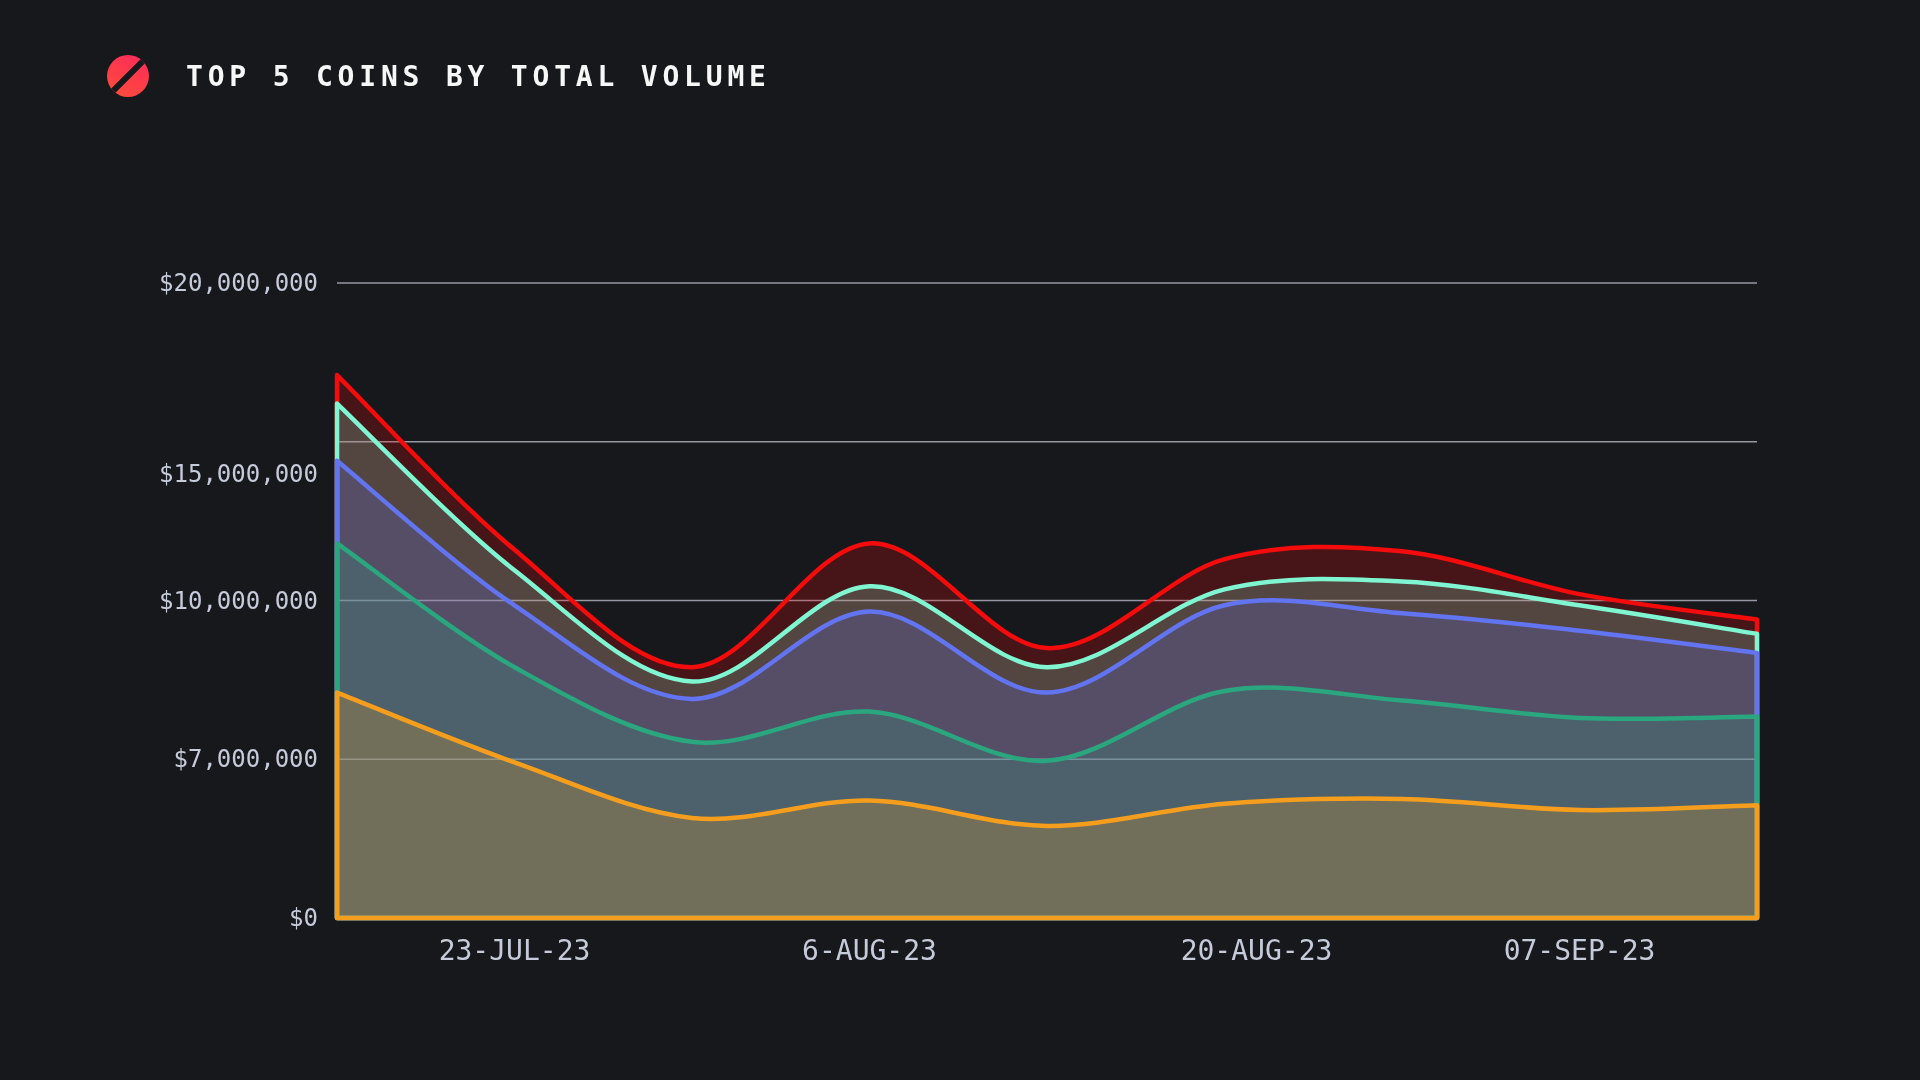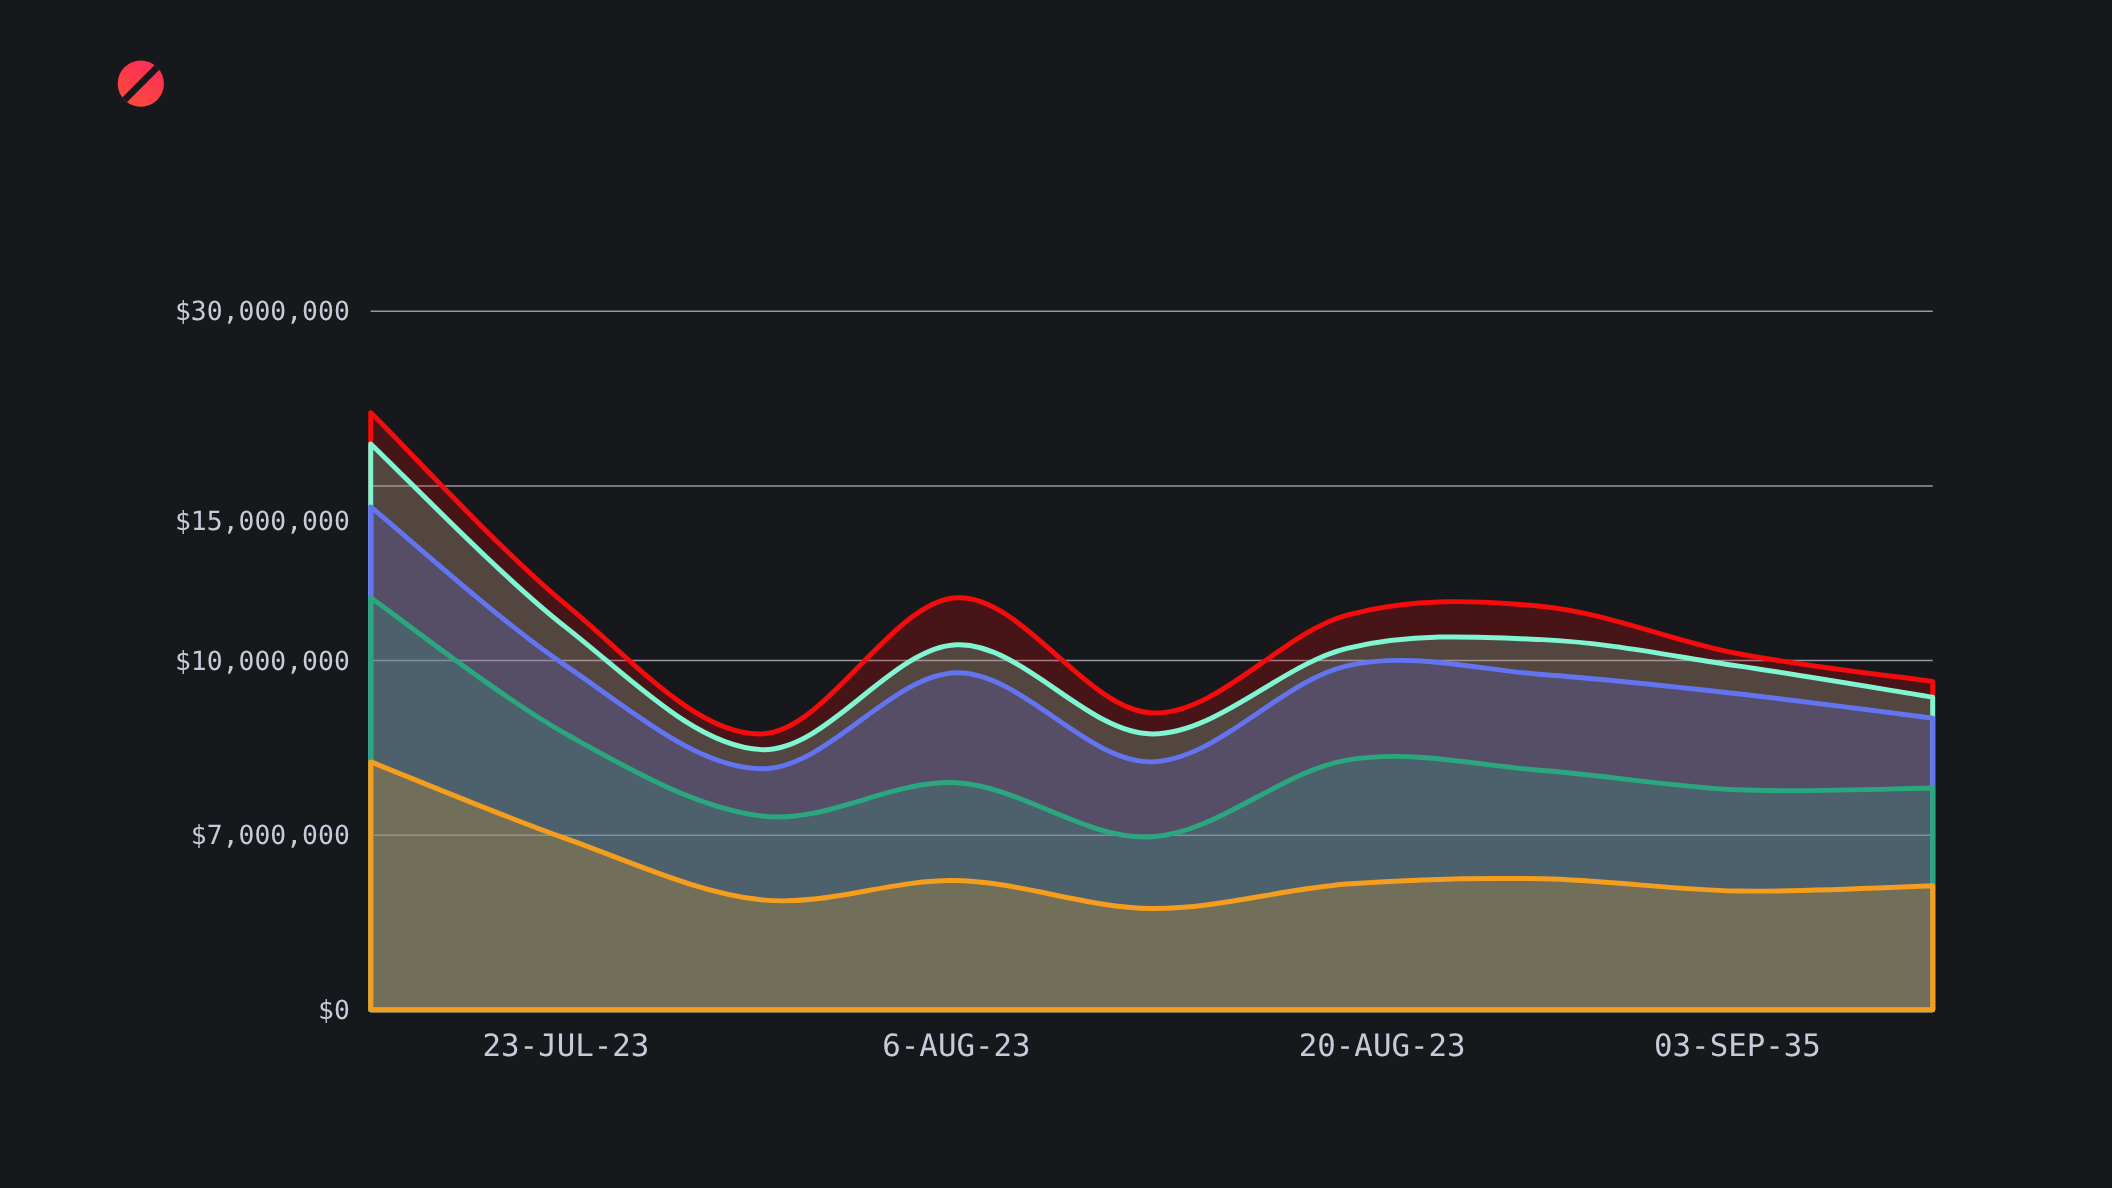--- a/index.html
+++ b/index.html
@@ -53,40 +53,41 @@
 </style>
 </head>
 <body>
 
 <div class="stage">
 
   <div class="logo">
     <div class="slash"></div>
   </div>
 
+  <div class="title">TOP 5 COINS BY TOTAL VOLUME</div>
 
 
   <svg class="chart" id="chart-svg" width="1920" height="1080" viewBox="0 0 1920 1080">
       <line x1="337" x2="1757" y1="918" y2="918" class="gridline"></line>
       <line x1="337" x2="1757" y1="759.25" y2="759.25" class="gridline"></line>
       <line x1="337" x2="1757" y1="600.5" y2="600.5" class="gridline"></line>
       <line x1="337" x2="1757" y1="441.75" y2="441.75" class="gridline"></line>
       <line x1="337" x2="1757" y1="283" y2="283" class="gridline"></line>
       <path d="M 337.0 375.1 C 366.6 404.2, 455.3 501.0, 514.5 549.7 C 573.7 598.4, 632.8 668.2, 692.0 667.2 C 751.2 666.1, 810.3 546.5, 869.5 543.4 C 928.7 540.2, 987.8 645.5, 1047.0 648.1 C 1106.2 650.8, 1165.3 575.4, 1224.5 559.2 C 1283.7 543.1, 1342.8 545.5, 1402.0 551.3 C 1461.2 557.1, 1520.3 582.8, 1579.5 594.1 C 1638.7 605.5, 1727.4 615.3, 1757.0 619.5 L 1757 918 L 337 918 Z" fill="#f40b0b" fill-opacity="0.22" stroke="#f40b0b" stroke-width="4.5" stroke-linejoin="round" class="area-path"></path>
       <path d="M 337.0 403.6 C 366.6 431.4, 455.3 524.0, 514.5 570.3 C 573.7 616.6, 632.8 678.8, 692.0 681.5 C 751.2 684.1, 810.3 588.6, 869.5 586.2 C 928.7 583.8, 987.8 666.6, 1047.0 667.2 C 1106.2 667.7, 1165.3 603.7, 1224.5 589.4 C 1283.7 575.1, 1342.8 578.8, 1402.0 581.5 C 1461.2 584.1, 1520.3 596.5, 1579.5 605.3 C 1638.7 614.0, 1727.4 629.1, 1757.0 633.8 L 1757 918 L 337 918 Z" fill="#7ff5d1" fill-opacity="0.22" stroke="#7ff5d1" stroke-width="4.5" stroke-linejoin="round" class="area-path"></path>
       <path d="M 337.0 460.8 C 366.6 484.9, 455.3 565.6, 514.5 605.3 C 573.7 645.0, 632.8 697.9, 692.0 698.9 C 751.2 700.0, 810.3 612.7, 869.5 611.6 C 928.7 610.6, 987.8 693.6, 1047.0 692.6 C 1106.2 691.5, 1165.3 618.5, 1224.5 605.3 C 1283.7 592.0, 1342.8 609.0, 1402.0 613.2 C 1461.2 617.4, 1520.3 624.0, 1579.5 630.7 C 1638.7 637.3, 1727.4 649.2, 1757.0 652.9 L 1757 918 L 337 918 Z" fill="#6274f0" fill-opacity="0.22" stroke="#6274f0" stroke-width="4.5" stroke-linejoin="round" class="area-path"></path>
       <path d="M 337.0 543.4 C 366.6 564.0, 455.3 634.1, 514.5 667.2 C 573.7 700.2, 632.8 734.4, 692.0 741.8 C 751.2 749.2, 810.3 708.5, 869.5 711.6 C 928.7 714.8, 987.8 764.3, 1047.0 760.8 C 1106.2 757.4, 1165.3 701.0, 1224.5 691.0 C 1283.7 680.9, 1342.8 696.0, 1402.0 700.5 C 1461.2 705.0, 1520.3 715.3, 1579.5 718.0 C 1638.7 720.6, 1727.4 716.7, 1757.0 716.4 L 1757 918 L 337 918 Z" fill="#2aa77e" fill-opacity="0.22" stroke="#2aa77e" stroke-width="4.5" stroke-linejoin="round" class="area-path"></path>
       <path d="M 337.0 692.6 C 366.6 704.2, 455.3 741.5, 514.5 762.4 C 573.7 783.3, 632.8 811.6, 692.0 818.0 C 751.2 824.3, 810.3 799.2, 869.5 800.5 C 928.7 801.8, 987.8 825.4, 1047.0 825.9 C 1106.2 826.5, 1165.3 808.2, 1224.5 803.7 C 1283.7 799.2, 1342.8 797.9, 1402.0 798.9 C 1461.2 800.0, 1520.3 809.0, 1579.5 810.0 C 1638.7 811.1, 1727.4 806.1, 1757.0 805.3 L 1757 918 L 337 918 Z" fill="#f59e1e" fill-opacity="0.22" stroke="#f59e1e" stroke-width="4.5" stroke-linejoin="round" class="area-path"></path>
     </svg>
 
   <div id="labels">
       <div class="y-label" style="top: 903px;">$0</div>
       <div class="y-label" style="top: 744.25px;">$7,000,000</div>
       <div class="y-label" style="top: 585.5px;">$10,000,000</div>
       <div class="y-label" style="top: 426.75px; margin-top: 32px;">$15,000,000</div>
-      <div class="y-label" style="top: 268px;">$30,000,000</div>
+      <div class="y-label" style="top: 268px;">$20,000,000</div>
       <div class="x-label" style="left: 514.5px;">23-JUL-23</div>
       <div class="x-label" style="left: 869.5px; text-align: center;">6-AUG-23</div>
       <div class="x-label" style="left: 1224.5px; margin-left: 32px;">20-AUG-23</div>
-      <div class="x-label" style="left: 1579.5px;">03-SEP-35</div>
+      <div class="x-label" style="left: 1579.5px;">07-SEP-23</div>
     </div>
 
 </div>
 
 </body></html>

